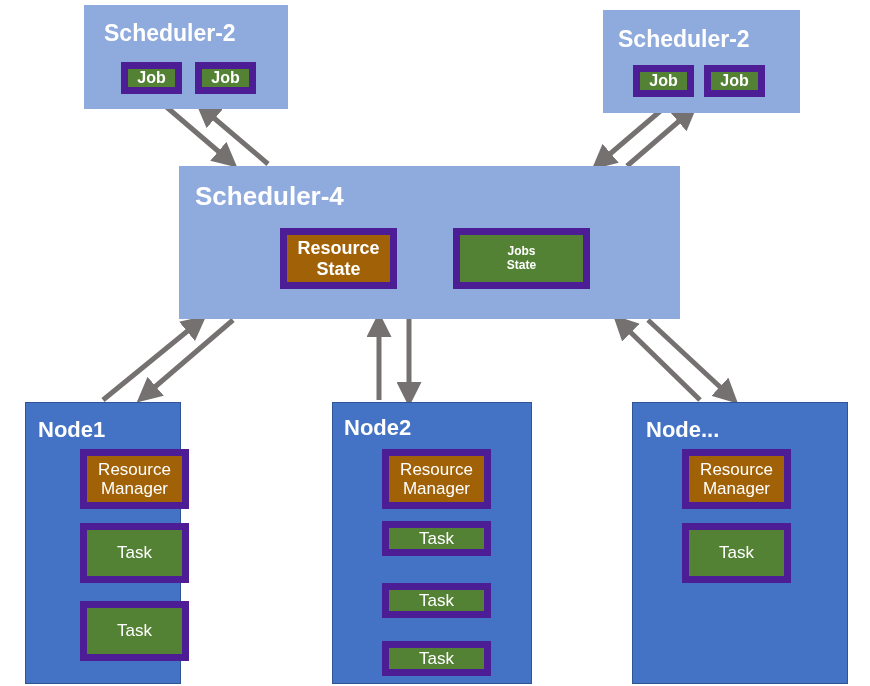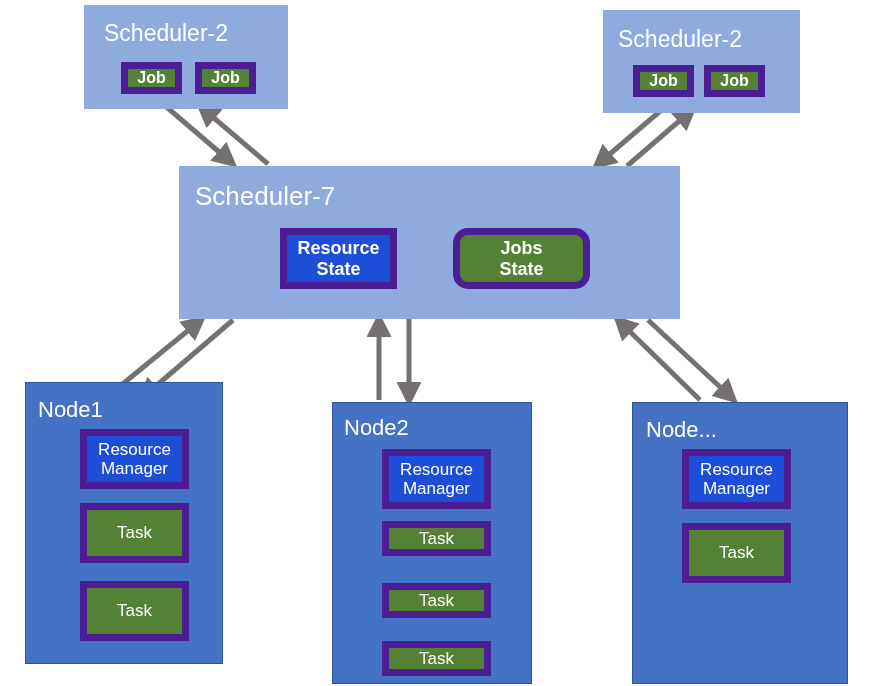--- a/index.html
+++ b/index.html
@@ -30,39 +30,39 @@
   }
   .scheduler1 {
     background: #8FAADC;
   }
   .node {
     background: #4472C4;
     border: 1px solid #2F5597;
   }
   .container-title {
     position: absolute;
-    font-weight: normal;
+    font-weight: bold;
     color: #ffffff;
     white-space: nowrap;
     line-height: 1;
   }
   
   .chip {
     position: absolute;
     box-sizing: border-box;
     display: flex;
     align-items: center;
     justify-content: center;
     text-align: center;
     color: #ffffff;
     border: 7px solid #4c1d95;
     line-height: 1.12;
   }
   .chip.green  { background: #548235; }
-  .chip.orange { background: #1d4ed8; }
+  .chip.orange { background: #a16207; }
   .chip.bold   { font-weight: bold; }
   .chip.light  { font-weight: normal; }
 
   
   #arrows {
     position: absolute;
     left: 0;
     top: 0;
     width: 870px;
     height: 686px;
@@ -105,34 +105,34 @@
     <div class="chip green bold" style="left:111px; top:57px; width:61px; height:32px; font-size:16px;">Job</div>
   </div>
 
   <div class="box scheduler2" style="left:603px; top:10px; width:197px; height:103px;">
     <span class="container-title" style="left:15px; top:18px; font-size:23px;">Scheduler-2</span>
     <div class="chip green bold" style="left:30px; top:55px; width:61px; height:32px; font-size:16px;">Job</div>
     <div class="chip green bold" style="left:101px; top:55px; width:61px; height:32px; font-size:16px;">Job</div>
   </div>
 
   <div class="box scheduler1" style="left:179px; top:166px; width:501px; height:153px;">
-    <span class="container-title" style="left:16px; top:17px; font-size:26px;">Scheduler-7</span>
+    <span class="container-title" style="left:16px; top:17px; font-size:26px;">Scheduler-4</span>
 
     <div class="chip orange bold" style="left:101px; top:62px; width:117px; height:61px; font-size:18px; flex-direction:column;">
       <span>Resource</span>
       <span>State</span>
     </div>
 
-    <div class="chip green bold" style="left:274px; top:62px; width:137px; height:61px; font-size:18px; flex-direction:column;border-radius:15px;">
+    <div class="chip green bold" style="left:274px; top:62px; width:137px; height:61px; font-size:12px; flex-direction:column;">
       <span>Jobs</span>
       <span>State</span>
     </div>
   </div>
 
-  <div class="box node" style="left:25px; top:382px; width:198px; height:282px;">
+  <div class="box node" style="left:25px; top:402px; width:156px; height:282px;">
     <span class="container-title" style="left:12px; top:16px; font-size:22px;">Node1</span>
 
     <div class="chip orange light" style="left:54px; top:46px; width:109px; height:60px; font-size:17px; flex-direction:column;">
       <span>Resource</span>
       <span>Manager</span>
     </div>
 
     <div class="chip green light" style="left:54px; top:120px; width:109px; height:60px; font-size:17px;">Task</div>
 
     <div class="chip green light" style="left:54px; top:198px; width:109px; height:60px; font-size:17px;">Task</div>

